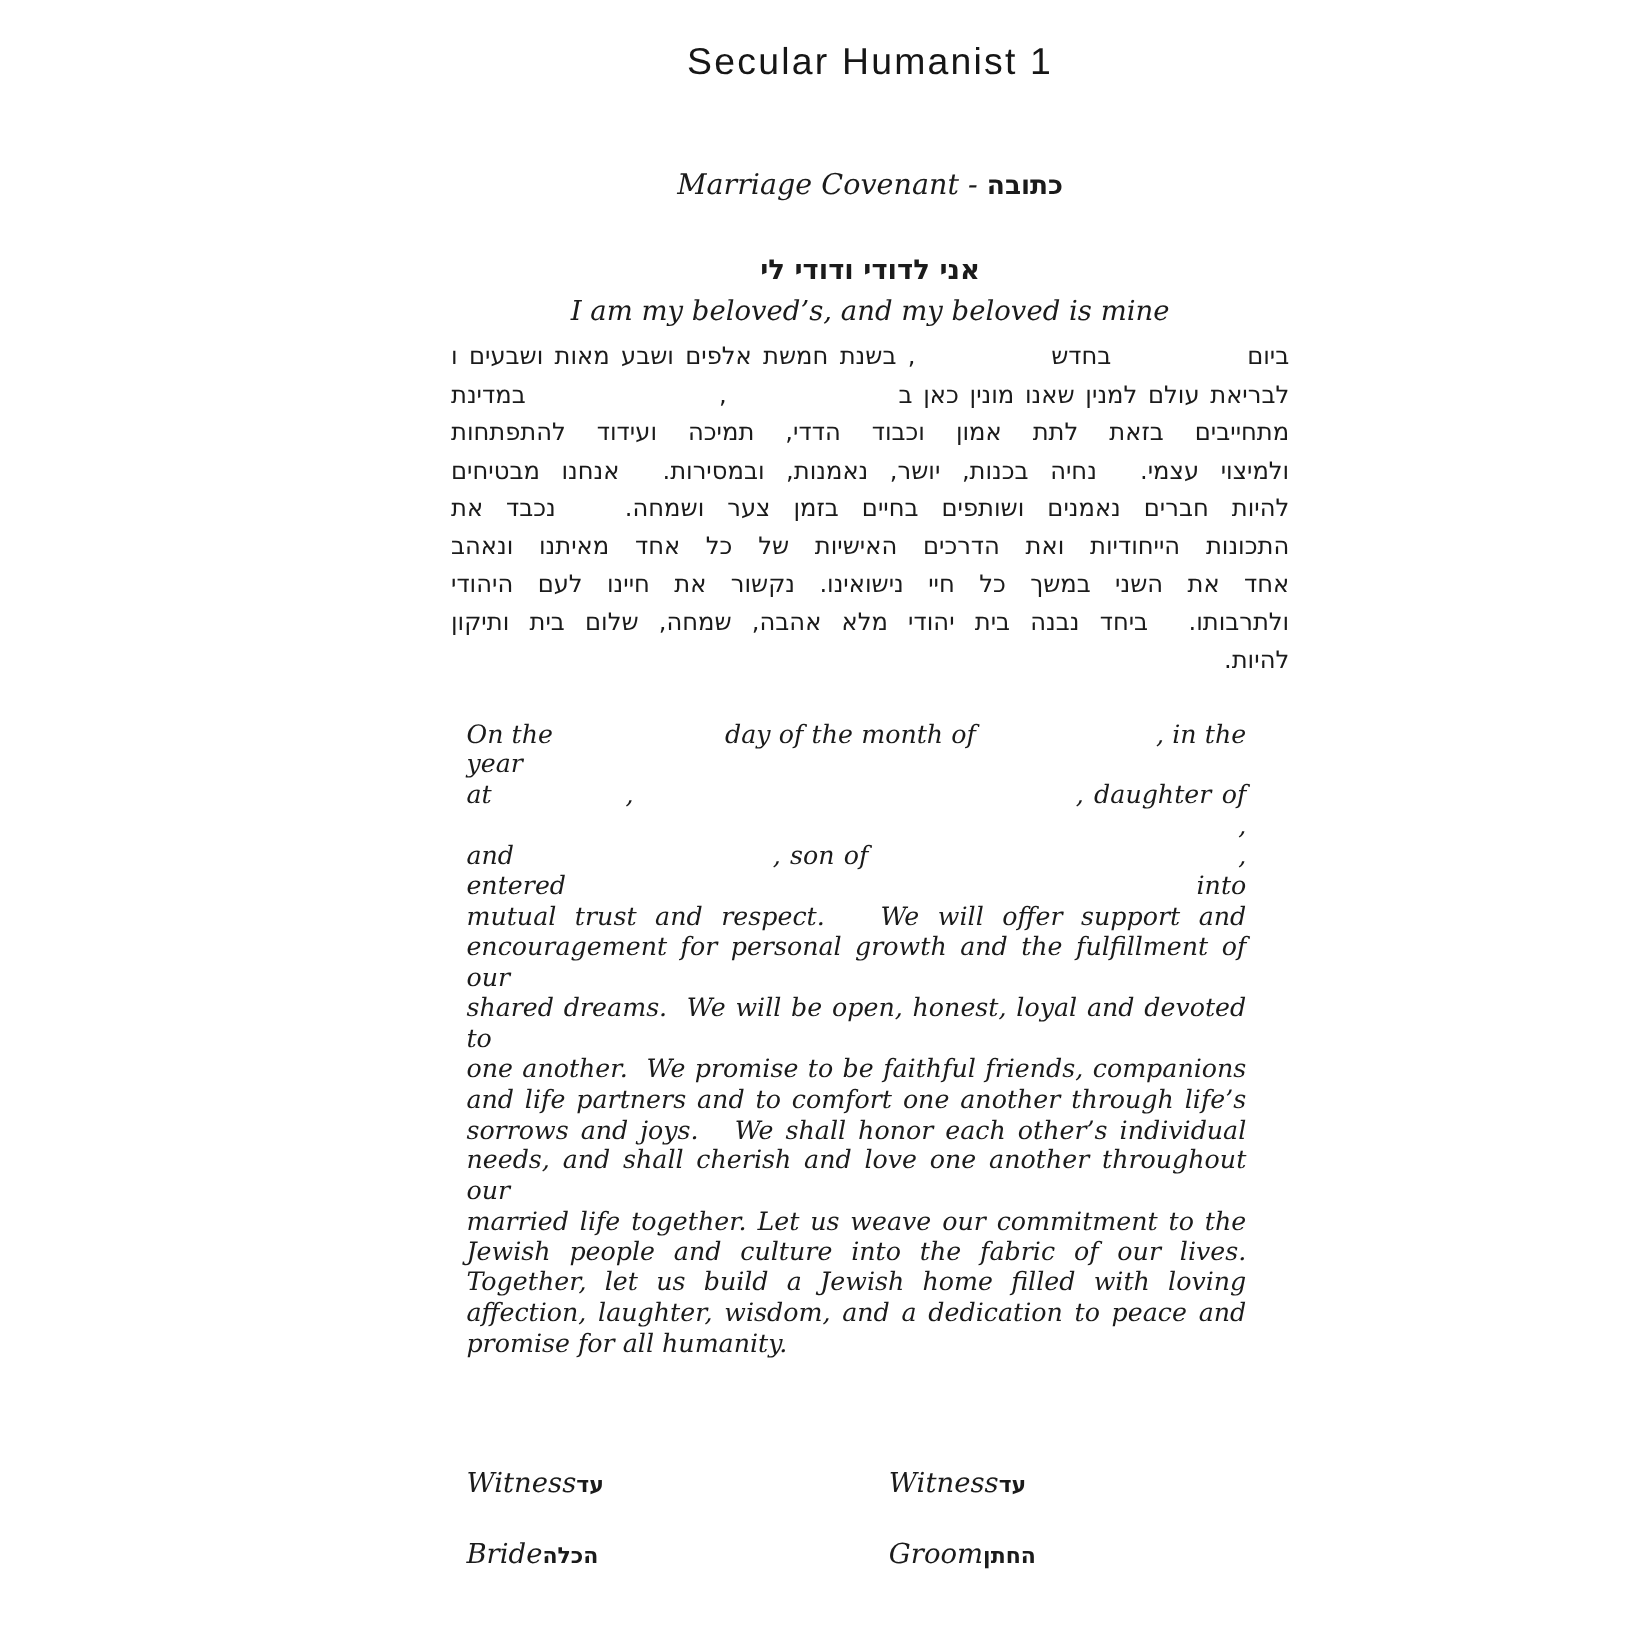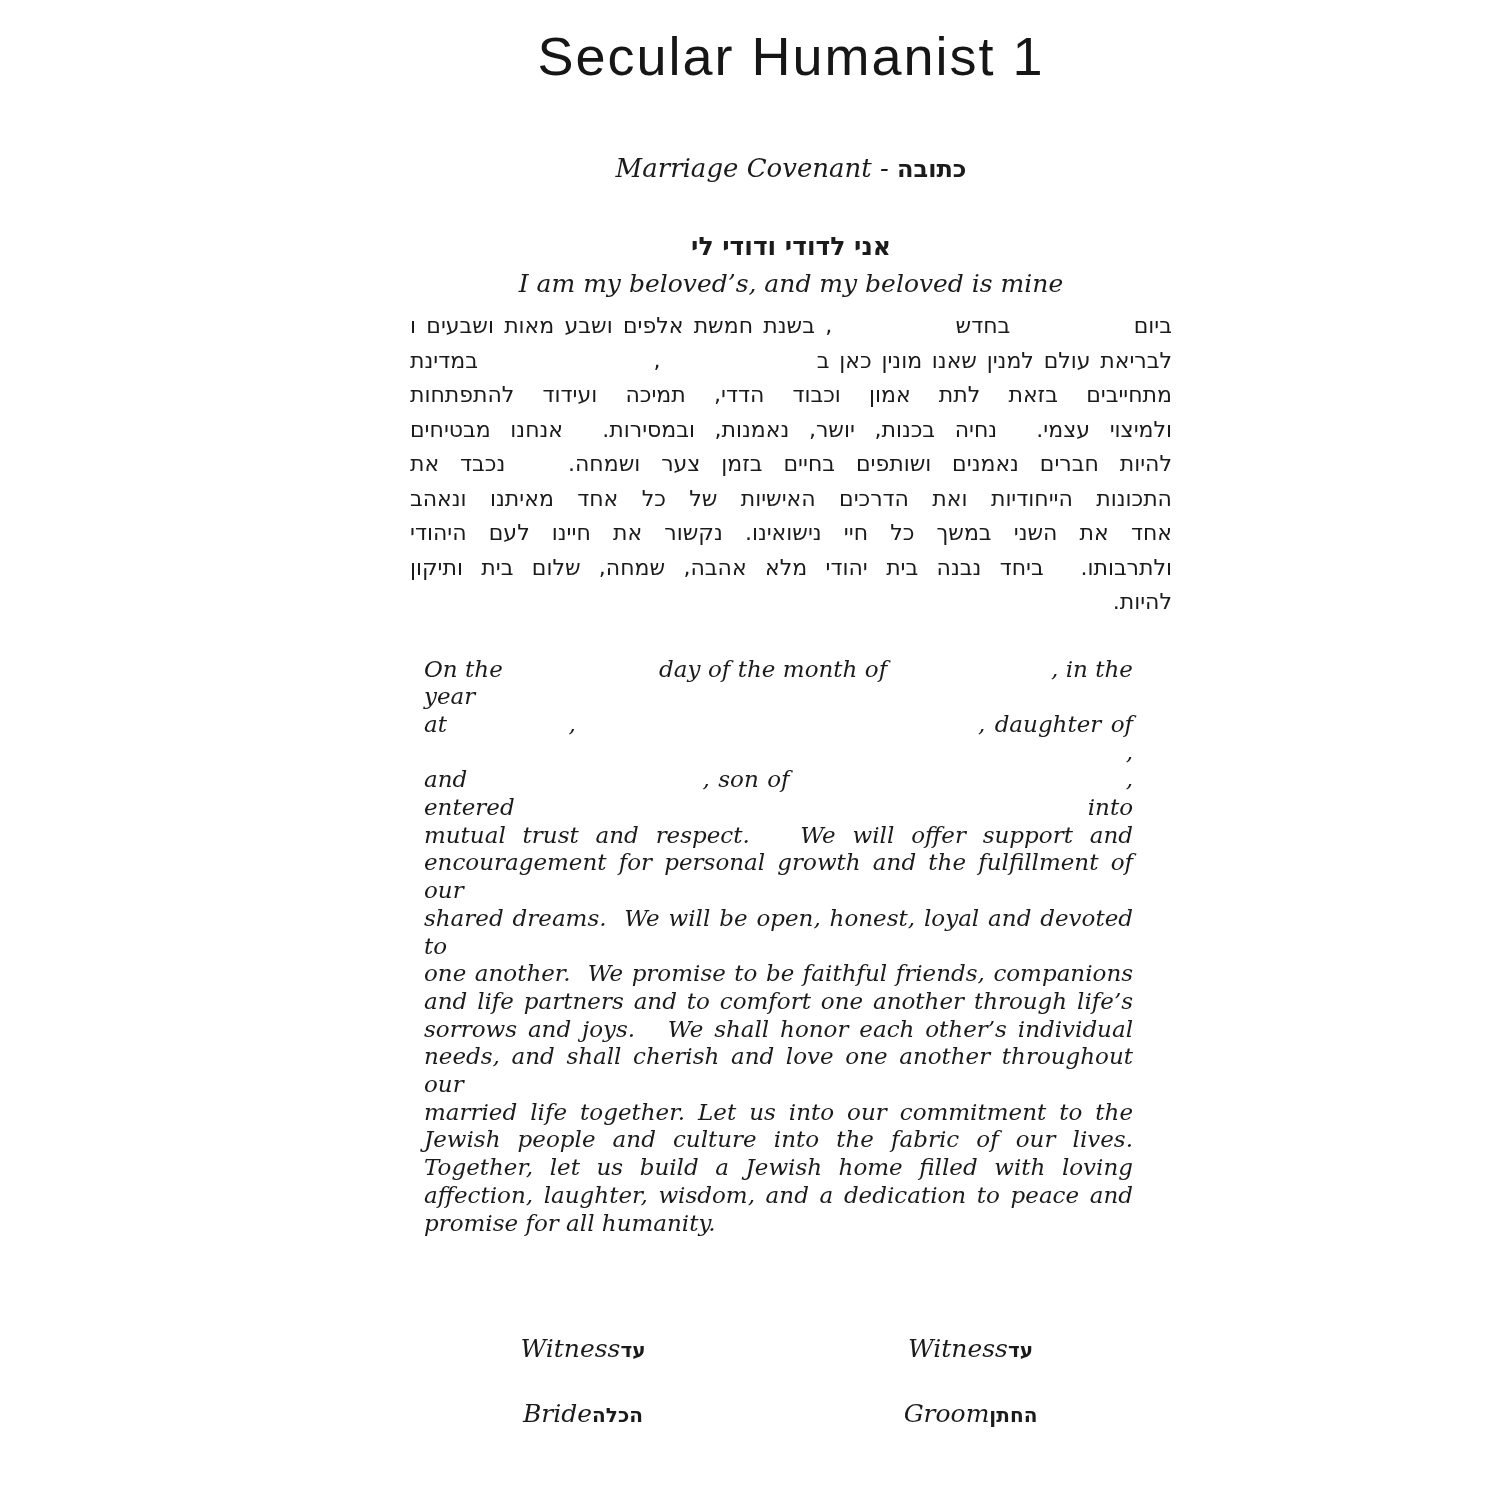--- a/index.html
+++ b/index.html
@@ -11,21 +11,21 @@
     overflow:hidden;
     box-sizing:border-box;
     padding-top:33px;
   }
   .title {
     margin:0 0 0 410px;
     width:762px;
     text-align:center;
     font-family:"Liberation Sans", sans-serif;
     font-weight:400;
-    font-size:54px;
+    font-size:34px;
     line-height:46px;
     letter-spacing:2px;
     color:#161616;
   }
   .subtitle {
     margin:72px 0 0 410px;
     width:762px;
     text-align:center;
     font-family:"DejaVu Serif", serif;
     font-style:italic;
@@ -79,21 +79,21 @@
   .en-para .line:last-child { text-align-last:left; }
   .sigs { margin:95px 0 0 424px; width:709px; }
   .sig-row {
     display:flex;
     justify-content:space-between;
     margin-bottom:30px;
     line-height:34px;
   }
   .sig-col {
     display:flex;
-    justify-content:center;
+    justify-content:flex-start;
     align-items:baseline;
   }
   .sig-col.left  { width:318px; }
   .sig-col.right { width:325px; }
   .sig-en {
     font-family:"DejaVu Serif", serif;
     font-style:italic;
     font-size:25px;
   }
   .sig-he {
@@ -135,21 +135,21 @@
     <div class="line">On the &nbsp;&nbsp;&nbsp;&nbsp;&nbsp;&nbsp;&nbsp;&nbsp;&nbsp;&nbsp;&nbsp;&nbsp;&nbsp;&nbsp;&nbsp;&nbsp;&nbsp;&nbsp;&nbsp; day of the month of &nbsp;&nbsp;&nbsp;&nbsp;&nbsp;&nbsp;&nbsp;&nbsp;&nbsp;&nbsp;&nbsp;&nbsp;&nbsp;&nbsp;&nbsp;&nbsp;&nbsp;&nbsp;&nbsp;&nbsp;&nbsp;, in the year</div>
     <div class="line">at &nbsp;&nbsp;&nbsp;&nbsp;&nbsp;&nbsp;&nbsp;&nbsp;&nbsp;&nbsp;&nbsp;&nbsp;, &nbsp;&nbsp;&nbsp;&nbsp;&nbsp;&nbsp;&nbsp;&nbsp;&nbsp;&nbsp;&nbsp;&nbsp;&nbsp;&nbsp;&nbsp;&nbsp;&nbsp;&nbsp;&nbsp;&nbsp;&nbsp;&nbsp;&nbsp;&nbsp;&nbsp;&nbsp;&nbsp;&nbsp;&nbsp;&nbsp;&nbsp;&nbsp;&nbsp;&nbsp;&nbsp;&nbsp;&nbsp;&nbsp;&nbsp;&nbsp;&nbsp;&nbsp;, daughter of &nbsp;&nbsp;&nbsp;&nbsp;&nbsp;&nbsp;&nbsp;&nbsp;&nbsp;&nbsp;&nbsp;&nbsp;&nbsp;&nbsp;&nbsp;&nbsp;&nbsp;&nbsp;&nbsp;&nbsp;&nbsp;&nbsp;&nbsp;&nbsp;&nbsp;&nbsp;&nbsp;&nbsp;&nbsp;&nbsp;&nbsp;&nbsp;&nbsp;&nbsp;,</div>
     <div class="line">and &nbsp;&nbsp;&nbsp;&nbsp;&nbsp;&nbsp;&nbsp;&nbsp;&nbsp;&nbsp;&nbsp;&nbsp;&nbsp;&nbsp;&nbsp;&nbsp;&nbsp;&nbsp;&nbsp;&nbsp;&nbsp;&nbsp;&nbsp;&nbsp;&nbsp;&nbsp;&nbsp;, son of &nbsp;&nbsp;&nbsp;&nbsp;&nbsp;&nbsp;&nbsp;&nbsp;&nbsp;&nbsp;&nbsp;&nbsp;&nbsp;&nbsp;&nbsp;&nbsp;&nbsp;&nbsp;&nbsp;&nbsp;&nbsp;&nbsp;&nbsp;&nbsp;&nbsp;&nbsp;&nbsp;&nbsp;&nbsp;&nbsp;&nbsp;&nbsp;&nbsp;&nbsp;&nbsp;&nbsp;&nbsp;&nbsp;&nbsp;, entered into</div>
     <div class="line">mutual trust and respect. &nbsp;&nbsp;We will offer support and</div>
     <div class="line">encouragement for personal growth and the fulfillment of our</div>
     <div class="line">shared dreams. &nbsp;We will be open, honest, loyal and devoted to</div>
     <div class="line">one another. &nbsp;We promise to be faithful friends, companions</div>
     <div class="line">and life partners and to comfort one another through life’s</div>
     <div class="line">sorrows and joys. &nbsp;&nbsp;We shall honor each other’s individual</div>
     <div class="line">needs, and shall cherish and love one another throughout our</div>
-    <div class="line">married life together. Let us into our commitment to the</div>
+    <div class="line">married life together. Let us weave our commitment to the</div>
     <div class="line">Jewish people and culture into the fabric of our lives.</div>
     <div class="line">Together, let us build a Jewish home filled with loving</div>
     <div class="line">affection, laughter, wisdom, and a dedication to peace and</div>
     <div class="line">promise for all humanity.</div>
   </div>
 
   <div class="sigs">
 
     <div class="sig-row">
       <div class="sig-col left">

